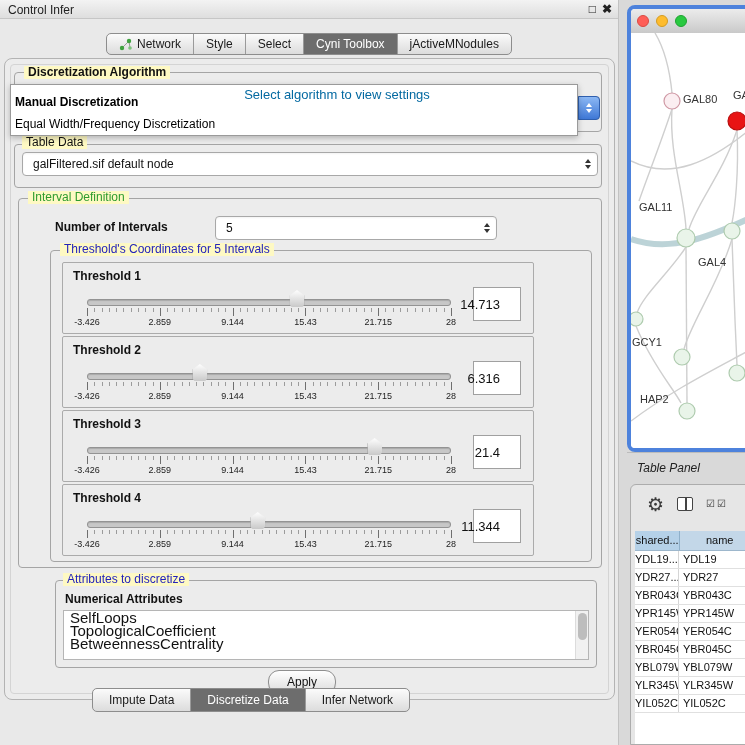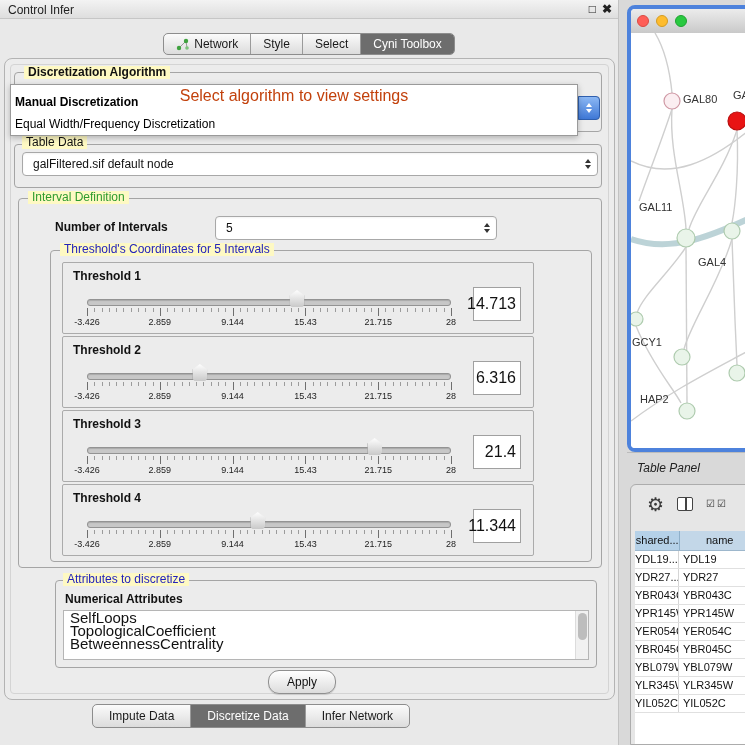--- a/index.html
+++ b/index.html
@@ -46,21 +46,21 @@
   .blue-cap{position:absolute;right:-1px;top:-1px;height:24px;width:22px;border-radius:0 4px 4px 0;
             background:linear-gradient(#8cb8f4,#3f78d6);border:1px solid #2f5fae;box-sizing:border-box;
             display:flex;flex-direction:column;align-items:center;justify-content:center;gap:2px;}
   .blue-cap .tri-up{border-bottom-color:#fff;}
   .blue-cap .tri-dn{border-top-color:#fff;}
   .combo-tabledata{left:22px;top:152px;width:554px;height:22px;}
   .combo-count{left:215px;top:216px;width:260px;height:22px;}
 
   .popup{position:absolute;left:10px;top:84px;width:566px;height:50px;background:#fff;border:1px solid #9a9a9a;
          box-shadow:0 2px 6px rgba(0,0,0,.25);z-index:40;}
-  .popup-placeholder{position:absolute;left:0;top:2px;width:100%;text-align:center;color:#c2410c;font-size:16px;}
+  .popup-placeholder{position:absolute;left:0;top:2px;width:100%;text-align:center;color:#0369a1;font-size:13px;padding-left:43px;}
   .popup-opt{position:absolute;left:4px;font-size:12px;color:#000;}
   .popup-opt.o1{top:10px;font-weight:bold;}
   .popup-opt.o2{top:32px;}
 
   .field-label{position:absolute;font-size:12px;font-weight:bold;color:#111;}
   .lbl-count{left:55px;top:220px;}
 
   .thr-panel{position:absolute;left:62px;width:470px;height:70px;border:1px solid #ababab;border-radius:2px;background:#ececec;}
   .thr-panel.t1{top:262px;} .thr-panel.t2{top:336px;} .thr-panel.t3{top:410px;} .thr-panel.t4{top:484px;}
   .thr-label{position:absolute;left:10px;top:6px;font-weight:bold;font-size:12px;}
@@ -73,33 +73,33 @@
   .ticks{position:absolute;left:0;top:19px;width:365px;height:8px;
          background-image:
            repeating-linear-gradient(to right,#6f6f6f 0 1px,transparent 1px 72.8px),
            repeating-linear-gradient(to right,#9b9b9b 0 1px,transparent 1px 7.28px);
          background-size:100% 8px,100% 4px;background-repeat:no-repeat;}
   .scale{position:absolute;left:0;top:28px;width:364px;height:12px;font-size:9px;color:#222;}
   .scale span{position:absolute;transform:translateX(-50%);white-space:nowrap;}
   .scale span:nth-child(1){left:0%;} .scale span:nth-child(2){left:20%;} .scale span:nth-child(3){left:40%;}
   .scale span:nth-child(4){left:60%;} .scale span:nth-child(5){left:80%;} .scale span:nth-child(6){left:100%;}
   .value-box{position:absolute;right:12px;top:24px;width:48px;height:34px;background:#fff;border:1px solid #a0a0a0;
-             display:flex;align-items:center;justify-content:flex-end;padding-right:4px;font-size:16px;box-sizing:border-box;}
+             display:flex;align-items:center;justify-content:flex-end;padding-right:20px;font-size:13px;box-sizing:border-box;}
 
   .lbl-numattr{left:65px;top:592px;}
   .attr-list{position:absolute;left:63px;top:610px;width:524px;height:48px;background:#fff;border:1px solid #b5b5b5;overflow:hidden;}
   .attr-item{height:13px;line-height:13px;padding-left:6px;font-size:15px;color:#111;white-space:nowrap;}
   .list-scrollbar{position:absolute;right:0;top:0;width:12px;height:100%;background:#f1f1f1;border-left:1px solid #dcdcdc;}
   .list-thumb{position:absolute;left:1.5px;top:2px;width:9px;height:27px;background:#bdbdbd;border-radius:5px;}
 
   .apply-btn{position:absolute;left:268px;top:670px;width:66px;height:22px;border:1px solid #8f8f8f;border-radius:11px;
              background:linear-gradient(#ffffff,#dcdcdc);display:flex;align-items:center;justify-content:center;
              font-size:12px;color:#111;box-shadow:0 1px 1px rgba(0,0,0,.15);}
 
-  .bottom-tabs-wrap{position:absolute;left:0;top:704px;width:502px;display:flex;justify-content:center;}
+  .bottom-tabs-wrap{position:absolute;left:0;top:688px;width:502px;display:flex;justify-content:center;}
   .bottom-tabbar{display:inline-flex;border:1px solid #8d8d8d;border-radius:5px;overflow:hidden;background:linear-gradient(#fbfbfb,#dcdcdc);}
   .btab{padding:4px 16px;font-size:12px;border-right:1px solid #9a9a9a;color:#1a1a1a;white-space:nowrap;}
   .btab:last-child{border-right:none;}
   .btab.sel{background:#6d6d6d;color:#fff;}
 
   
   .net-window{position:absolute;left:627px;top:5px;width:130px;height:447px;border:4px solid #4d82dc;border-radius:8px;
               background:#fff;overflow:hidden;box-sizing:border-box;}
   .mac-titlebar{position:absolute;left:0;top:0;right:0;height:24px;background:linear-gradient(#ececec,#c9c9c9);
                 border-bottom:1px solid #9a9a9a;display:flex;align-items:center;padding-left:6px;gap:7px;}
@@ -151,20 +151,23 @@
           <span>Network</span>
         </div>
         <div class="ttab">
             <span>Style</span>
           </div>
         <div class="ttab">
             <span>Select</span>
           </div>
         <div class="ttab sel">
             <span>Cyni Toolbox</span>
+          </div>
+        <div class="ttab">
+            <span>jActiveMNodules</span>
           </div>
       </div>
     </div>
 
     <div class="outer-border"></div>
     <div class="inner-border"></div>
 
     <div class="group g-algo"></div>
     <span class="group-label gl-algo">Discretization Algorithm</span>
     <div class="combo combo-algo">

